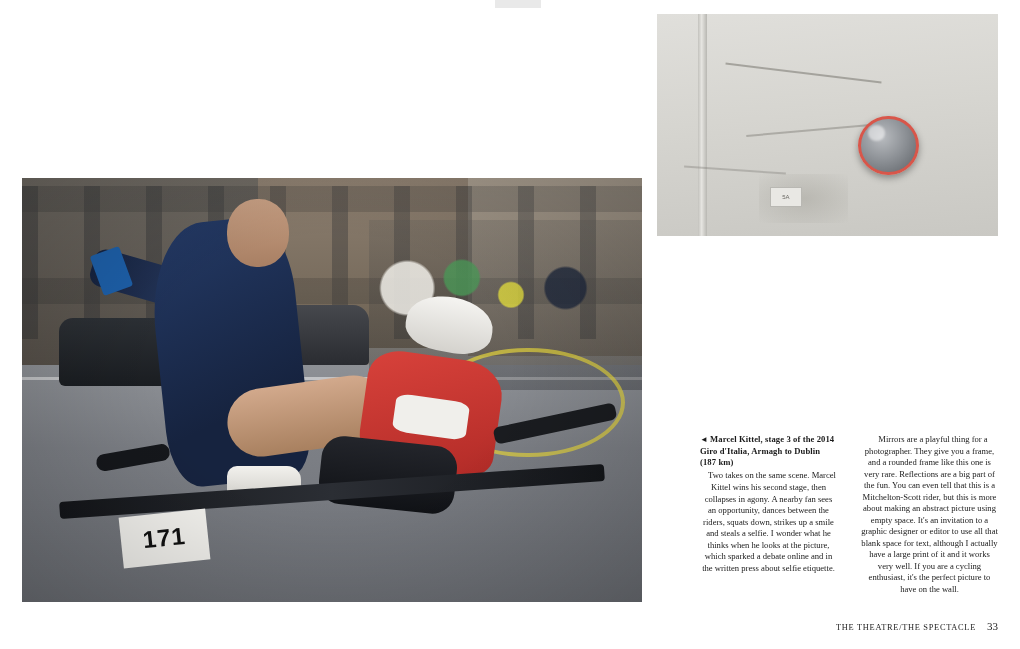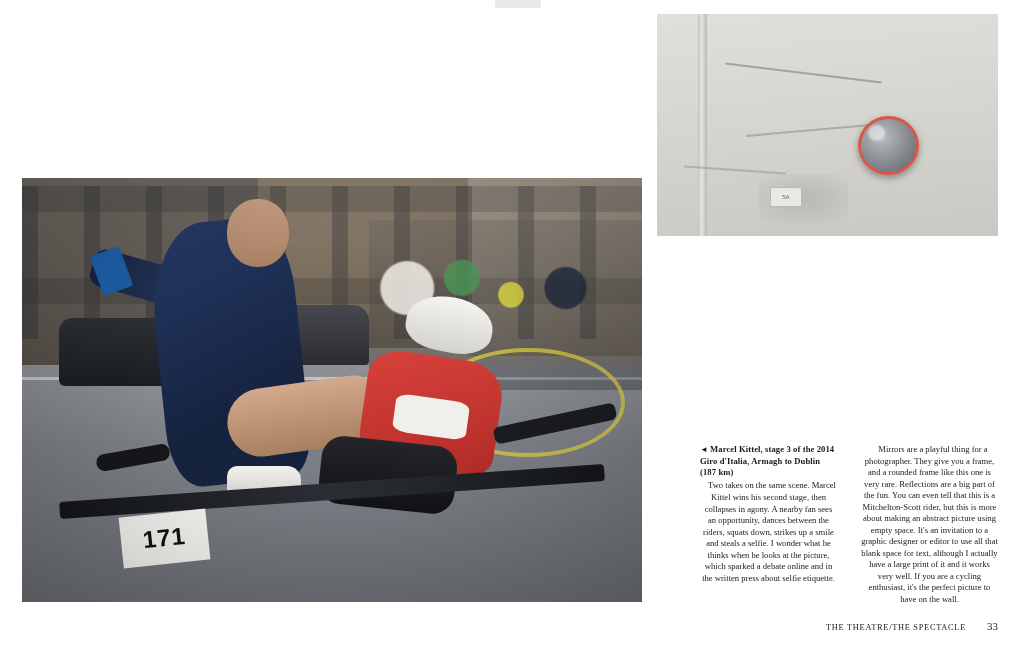--- a/index.html
+++ b/index.html
@@ -242,21 +242,21 @@
     position: absolute; left: 62%; top: 50%; width: 5%; height: 7%;
     border-radius: 50%;
     background: rgba(255,255,255,0.5);
     filter: blur(1px);
   }
 
   
   .captions {
     position: absolute;
     left: 700px;
-    top: 444px;
+    top: 434px;
     width: 298px;
     display: flex;
     gap: 24px;
   }
   .cap-col {
     width: 140px;
   }
   .cap-head {
     font-weight: bold;
     font-size: 8.6px;
@@ -278,21 +278,21 @@
 
   
   .footer {
     position: absolute;
     left: 700px;
     top: 620px;
     width: 298px;
     display: flex;
     justify-content: flex-end;
     align-items: baseline;
-    gap: 21px;
+    gap: 11px;
     font-family: "Liberation Serif", serif;
     text-align: center;
   }
   .footer-title {
     font-size: 8.4px;
     letter-spacing: .7px;
     color: #1d1d1d;
   }
   .footer-page {
     font-size: 11px;

